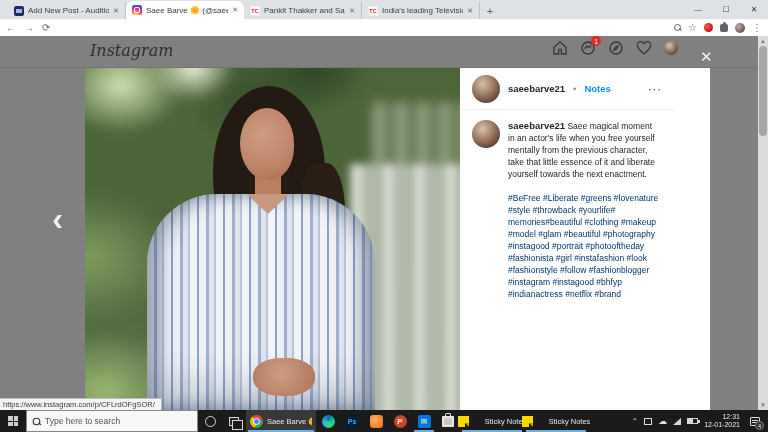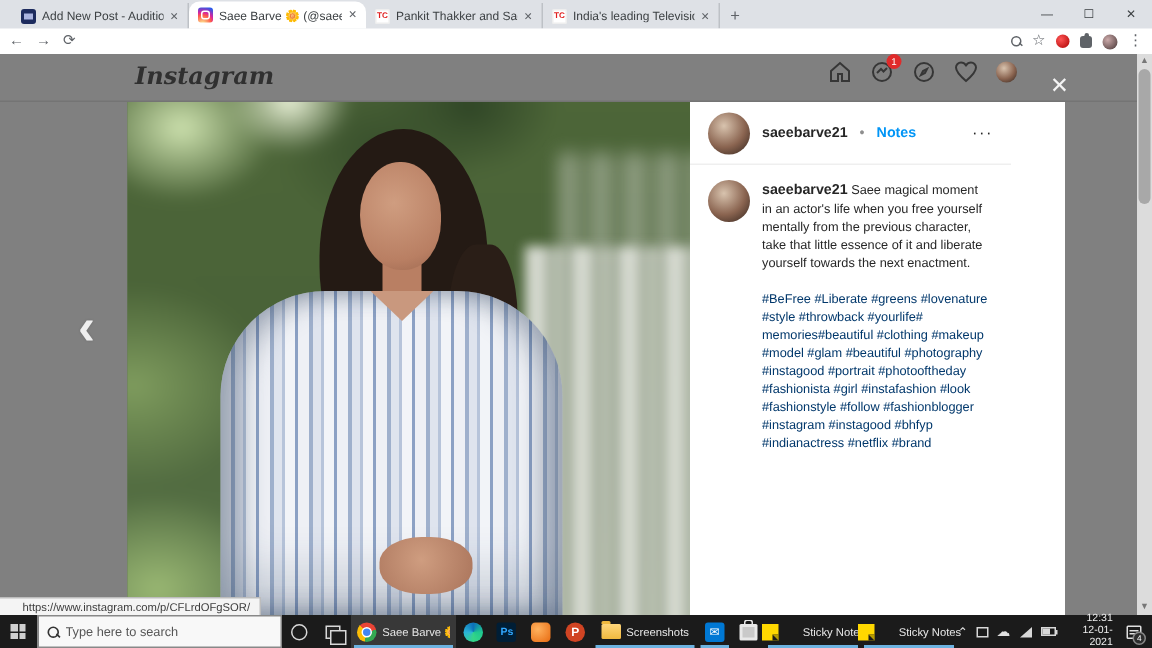--- a/index.html
+++ b/index.html
@@ -37,21 +37,21 @@
   .mag::before { content:""; position:absolute; left:0; top:0; width:5px; height:5px; border:1px solid #5f6368; border-radius:50%; }
   .mag::after { content:""; position:absolute; left:4.5px; top:4.5px; width:3px; height:1px; background:#5f6368; transform:rotate(45deg); }
   .ext-red { width:9px; height:9px; border-radius:50%; background:radial-gradient(circle at 35% 35%, #f55, #a00); }
   .ext-puzzle { width:8px; height:8px; border-radius:2px; background:#5f6368; position:relative; }
   .ext-puzzle::after { content:""; position:absolute; left:2.5px; top:-2px; width:3px; height:3px; border-radius:50%; background:#5f6368; }
   .profile-mini { width:10px; height:10px; border-radius:50%; background:radial-gradient(circle at 35% 35%, #caa, #433); }
 
   
   #page { left:0; top:36px; width:768px; height:374px; background:#808080; overflow:hidden; }
   #ig-header { left:0; top:0; width:768px; height:32px; border-bottom:1px solid #747474; display:flex; align-items:center; }
-  #ig-logo { position:absolute; left:90px; top:5px; font-family:"DejaVu Serif", serif; font-style:italic; font-weight:bold; font-size:16px; color:#303030; }
+  #ig-logo { position:absolute; left:90px; top:5px; font-family:"DejaVu Serif", serif; font-style:italic; font-weight:normal; font-size:16px; color:#303030; }
   #ig-search { position:absolute; left:333px; top:5px; width:140px; height:22px; background:#7a7a7a; border:1px solid #6d6d6d; border-radius:3px; display:flex; align-items:center; justify-content:center; gap:4px; }
   #ig-search .mag::before { border-color:#4c4c4c; } #ig-search .mag::after { background:#4c4c4c; }
   #ig-search input { border:none; background:transparent; outline:none; width:50px; font-size:9px; color:#3c3c3c; font-family:"Liberation Sans",sans-serif; }
   #ig-search input::placeholder { color:#4c4c4c; }
   #ig-icons { position:absolute; left:552px; top:4px; display:flex; align-items:center; gap:12px; }
   .igicon { width:16px; height:16px; position:relative; }
   .igicon svg { width:16px; height:16px; stroke:#363636; fill:none; stroke-width:2; }
   .badge { position:absolute; right:-5px; top:-4px; min-width:10px; height:10px; border-radius:5px; background:#e02b2b; color:#fff; font-size:6.5px; display:flex; align-items:center; justify-content:center; padding:0 2px; }
   .avatar { border-radius:50%; background:radial-gradient(circle at 38% 32%, #d8c3ae 0%, #8a6450 55%, #2e211b 100%); }
   #hdr-avatar { width:14px; height:14px; }
@@ -108,21 +108,21 @@
   #cap-text p { margin-bottom:12px; }
   .linkblue { color:#00376b; }
   #post-actions { position:absolute; left:0; top:276px; width:214px; height:66px; border-top:1px solid #efefef; padding:7px 12px 0; }
   .action-row { display:flex; align-items:center; gap:10px; }
   .aicon svg { width:17px; height:17px; stroke:#262626; stroke-width:1.7; fill:none; }
   .aicon.save { margin-left:auto; }
   #likes { font-size:9.5px; font-weight:bold; color:#262626; margin-top:4px; }
   #post-date { font-size:6.5px; color:#8e8e8e; letter-spacing:.3px; margin-top:4px; }
 
   
-  #statusbar { left:0px; top:362px; height:13px; background:#f4f4f4; border:1px solid #bdbdbd; border-left:none; display:flex; align-items:center; padding:0 6px 0 15px; }
+  #statusbar { left:0px; top:362px; height:13px; background:#f4f4f4; border:1px solid #bdbdbd; border-left:none; display:flex; align-items:center; padding:0 6px 0 3px; }
   #statusbar span { font-size:7.5px; color:#3c3c3c; white-space:nowrap; }
 
   
   #taskbar { left:0; top:410px; width:768px; height:22px; background:#1b1b1b; display:flex; align-items:center; color:#e8e8e8; }
   .tb-btn { height:22px; display:flex; align-items:center; justify-content:center; position:relative; }
   .tb-btn.running::after { content:""; position:absolute; left:2px; right:2px; bottom:0; height:2px; background:#6cb2e0; }
   #start { width:26px; }
   .winlogo { width:10px; height:10px; display:grid; grid-template-columns:4.5px 4.5px; grid-template-rows:4.5px 4.5px; gap:1px; }
   .winlogo i { background:#cfcfcf; }
   #tb-search { width:172px; height:22px; background:#f8f8f8; border:1px solid #888; display:flex; align-items:center; gap:5px; padding:0 6px; }
@@ -322,24 +322,20 @@
       </div>
     <div class="tb-btn appico">
         <span class="ps-ico">Ps</span>
       </div>
     <div class="tb-btn appico">
         <span class="orange-ico"></span>
       </div>
     <div class="tb-btn appico">
         <span class="ppt-ico">P</span>
       </div>
-    <div class="tb-btn running" id="tb-folder">
-      <span class="folder-ico"></span>
-      <span class="tb-label">Screenshots</span>
-    </div>
     <div class="tb-btn appico running">
         <span class="mail-ico">✉</span>
       </div>
     <div class="tb-btn appico">
         <span class="store-ico"></span>
       </div>
     <div class="tb-btn running" id="tb-sticky1">
       <span class="sticky-ico"></span>
       <span class="tb-label">Sticky Notes</span>
     </div>

